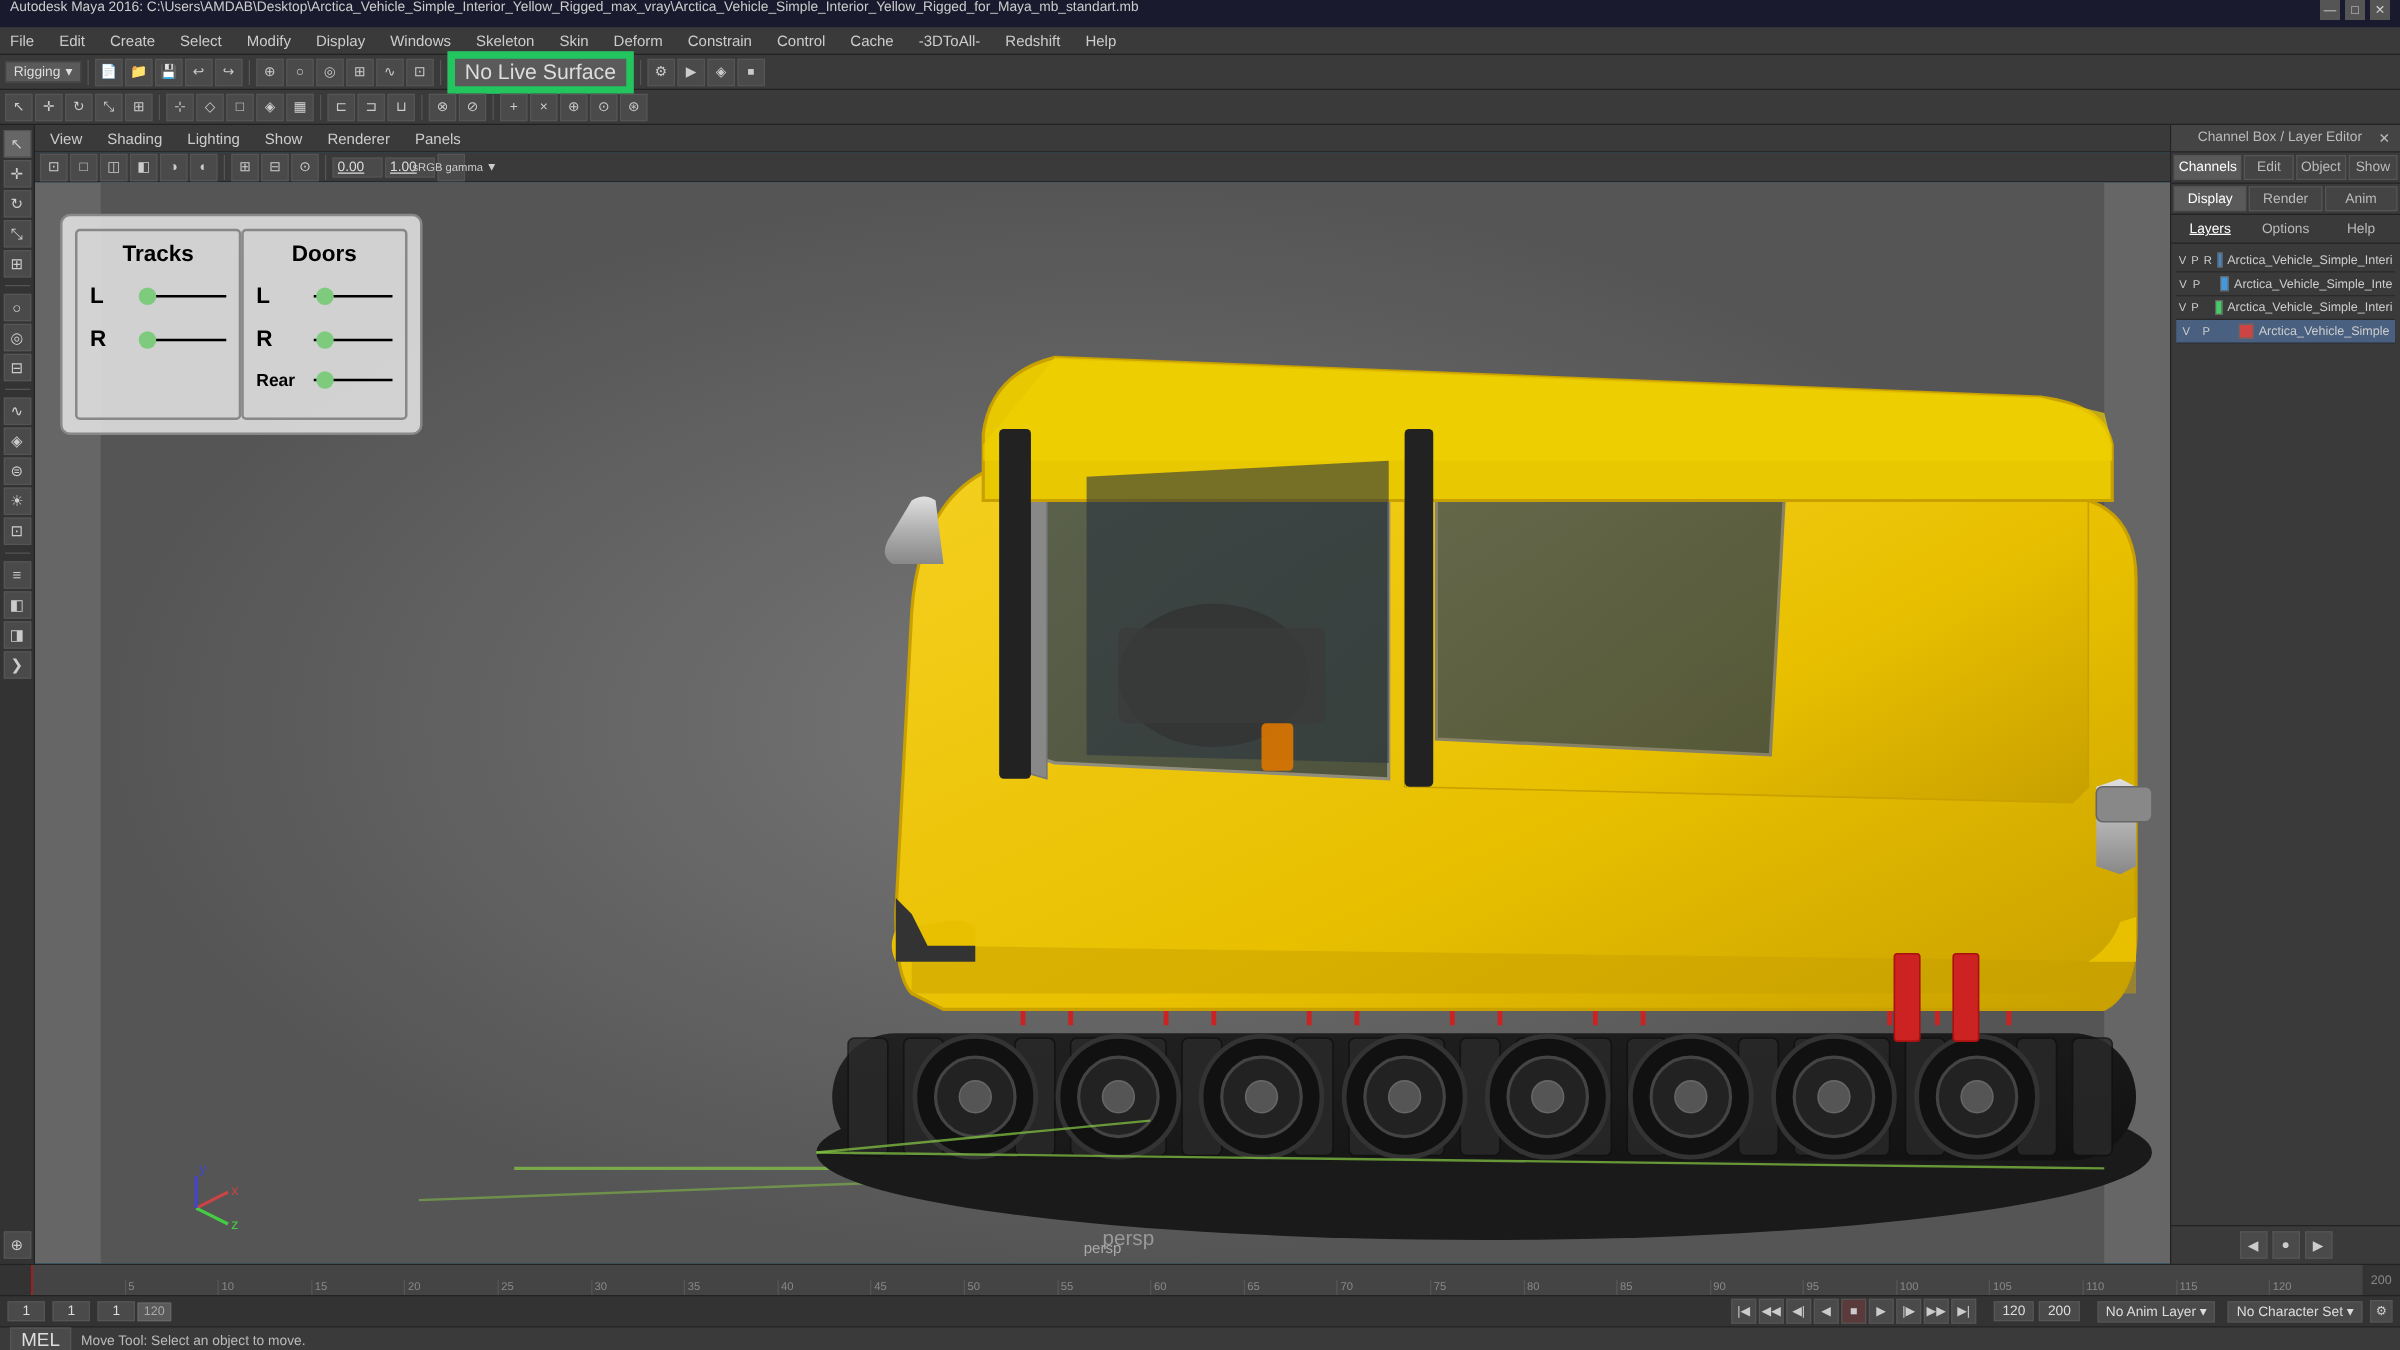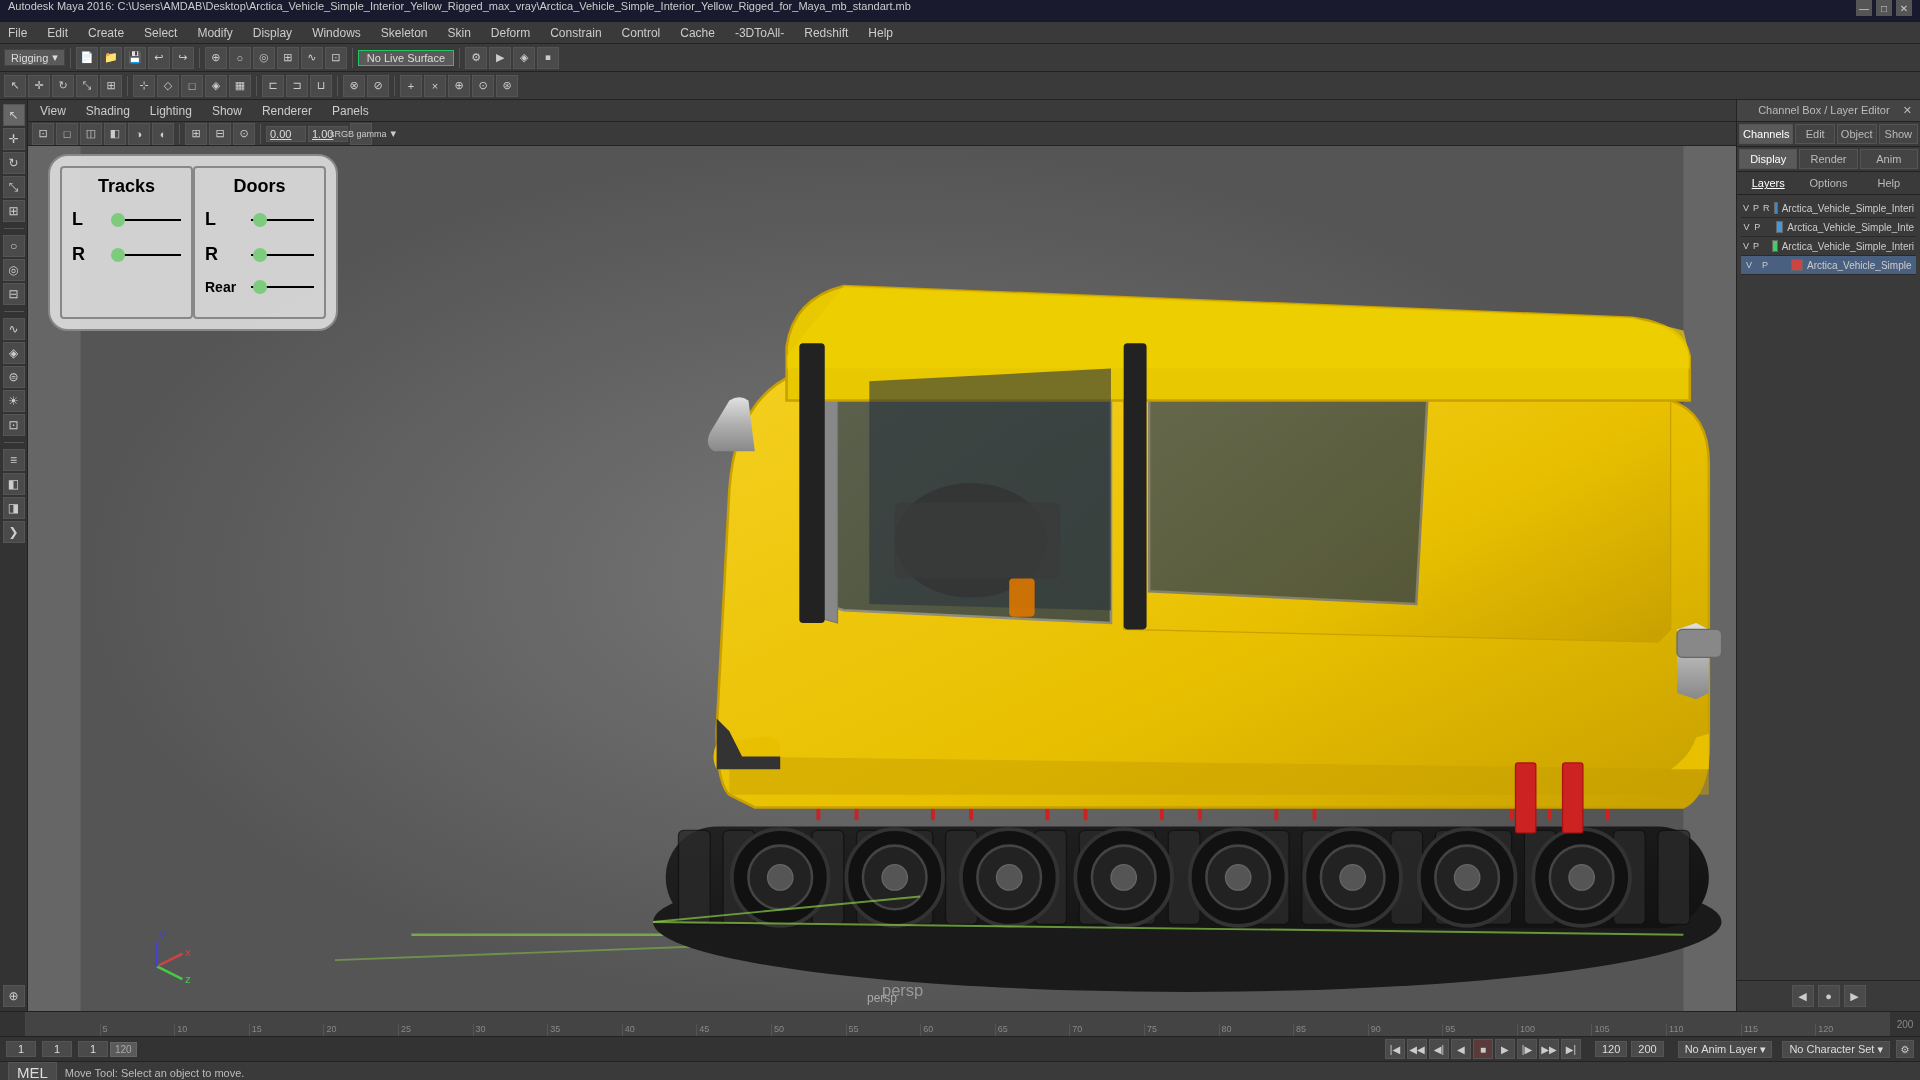--- a/index.html
+++ b/index.html
@@ -145,25 +145,25 @@
     
     #vehicle-svg {
       position: absolute;
       top: 0; left: 0;
       width: 100%; height: 100%;
     }
 
     
     #control-panel {
       position: absolute;
-      top: 8px;
+      top: 25px;
       left: 20px;
       background: rgba(220, 220, 220, 0.92);
       border: 2px solid #888;
-      border-radius: 20px;
+      border-radius: 8px;
       padding: 10px;
       color: #000;
       min-width: 290px;
     }
     #control-panel .panel-grid {
       display: grid;
       grid-template-columns: 1fr 1fr;
       gap: 0;
     }
     .panel-section {
@@ -407,23 +407,23 @@
       display: flex;
       align-items: center;
       padding: 0 4px;
       gap: 2px;
       border-bottom: 1px solid #222;
     }
 
     
     .live-surface-badge {
       background: #5a5a5a;
-      border: 1px solid #22c55e;
+      border: 6px solid #22c55e;
       padding: 1px 8px;
-      font-size: 11px;
+      font-size: 17px;
       color: #ddd;
     }
 
     
     .playhead {
       position: absolute;
       top: 0;
       width: 1px;
       height: 100%;
       background: #e00;

